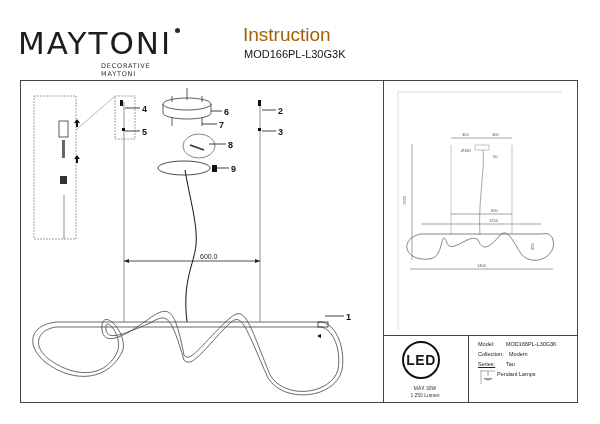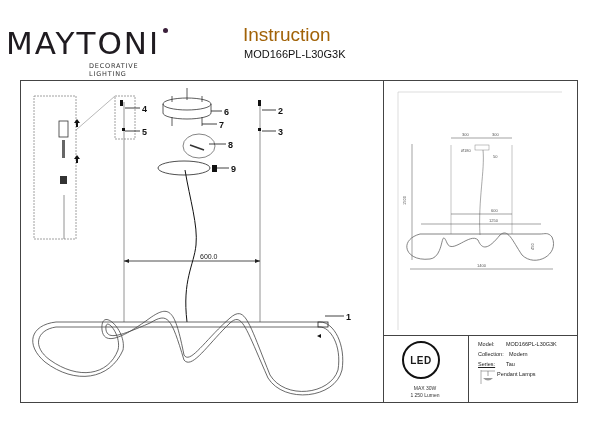--- a/index.html
+++ b/index.html
@@ -1,47 +1,47 @@
 <!DOCTYPE html>
 <html><head>
 <meta charset="utf-8">
 <style>
   html, body { margin: 0; padding: 0; background: #ffffff; }
   body { width: 600px; height: 424px; position: relative; overflow: hidden;
          font-family: "Liberation Sans", sans-serif; color: #1a1a1a; }
-  .logo { position: absolute; left: 6px; top: 24px; width: 165px; height: 50px; }
+  .logo { position: absolute; left: 18px; top: 24px; width: 165px; height: 50px; }
   .logo-word { position: absolute; left: 0; top: 3px; font-size: 31px; letter-spacing: 2px;
                font-family: "DejaVu Sans", sans-serif; font-weight: normal; color: #1f1b20; line-height: 32px; }
   .logo-dot { position: absolute; left: 157px; top: 4px; width: 5px; height: 5px; border-radius: 50%; background: #3a1f3a; }
   .logo-sub { position: absolute; left: 83px; top: 38px; font-size: 6.5px; letter-spacing: 0.8px; color: #333;
               font-family: "DejaVu Sans", sans-serif; }
   .title { position: absolute; left: 243px; top: 24px; font-size: 19px; color: #a16207; }
   .model-code { position: absolute; left: 244px; top: 48px; font-size: 11px; color: #111; }
   .frame { position: absolute; left: 20px; top: 80px; width: 558px; height: 323px; border: 1px solid #444; box-sizing: border-box; }
   .vdiv { position: absolute; left: 383px; top: 80px; width: 1px; height: 323px; background: #444; }
   .hdiv { position: absolute; left: 383px; top: 335px; width: 195px; height: 1px; background: #444; }
   .idiv { position: absolute; left: 468px; top: 335px; width: 1px; height: 68px; background: #444; }
   svg.drawing { position: absolute; left: 0; top: 0; }
   .led-badge { position: absolute; left: 402px; top: 341px; width: 38px; height: 38px; border: 2px solid #111;
                border-radius: 50%; box-sizing: border-box; display: flex; align-items: center; justify-content: center;
-               font-weight: bold; font-size: 10px; letter-spacing: 0.5px; }
+               font-weight: bold; font-size: 14px; letter-spacing: 0.5px; }
   .led-power { position: absolute; left: 385px; top: 385px; width: 80px; text-align: center; font-size: 5px; color: #333; }
   .led-lumen { position: absolute; left: 385px; top: 392px; width: 80px; text-align: center; font-size: 5px; color: #333; }
   .info { position: absolute; font-size: 5.5px; color: #222; }
   .info .k { position: absolute; left: 0; white-space: nowrap; }
   .info .v { position: absolute; white-space: nowrap; }
   .pendant-icon { position: absolute; left: 480px; top: 370px; width: 16px; height: 14px; }
 </style>
 </head>
 <body>
 
 <div class="logo">
   <div class="logo-word">MAYTONI</div>
   <div class="logo-dot"></div>
-  <div class="logo-sub">DECORATIVE LIGHTING</div>
+  <div class="logo-sub">DECORATIVE MAYTONI</div>
 </div>
 <div class="title">Instruction</div>
 <div class="model-code">MOD166PL-L30G3K</div>
 
 <div class="frame"></div>
 <div class="vdiv"></div>
 <div class="hdiv"></div>
 <div class="idiv"></div>
 
 <svg class="drawing" width="600" height="424">

